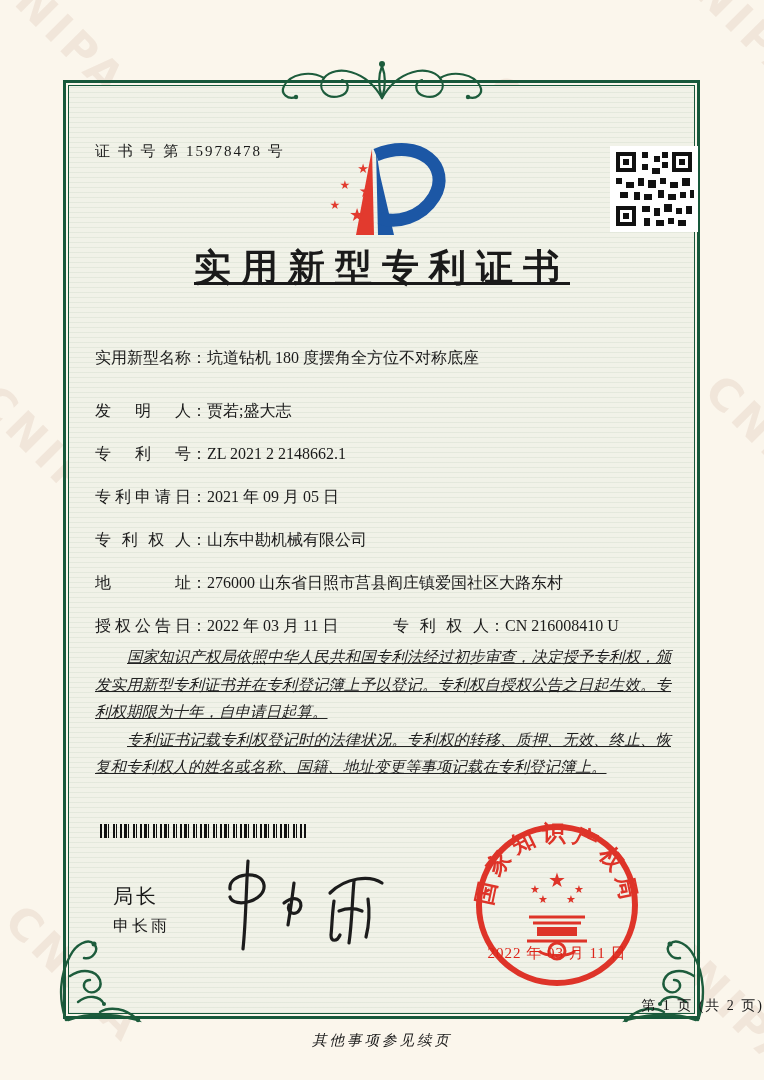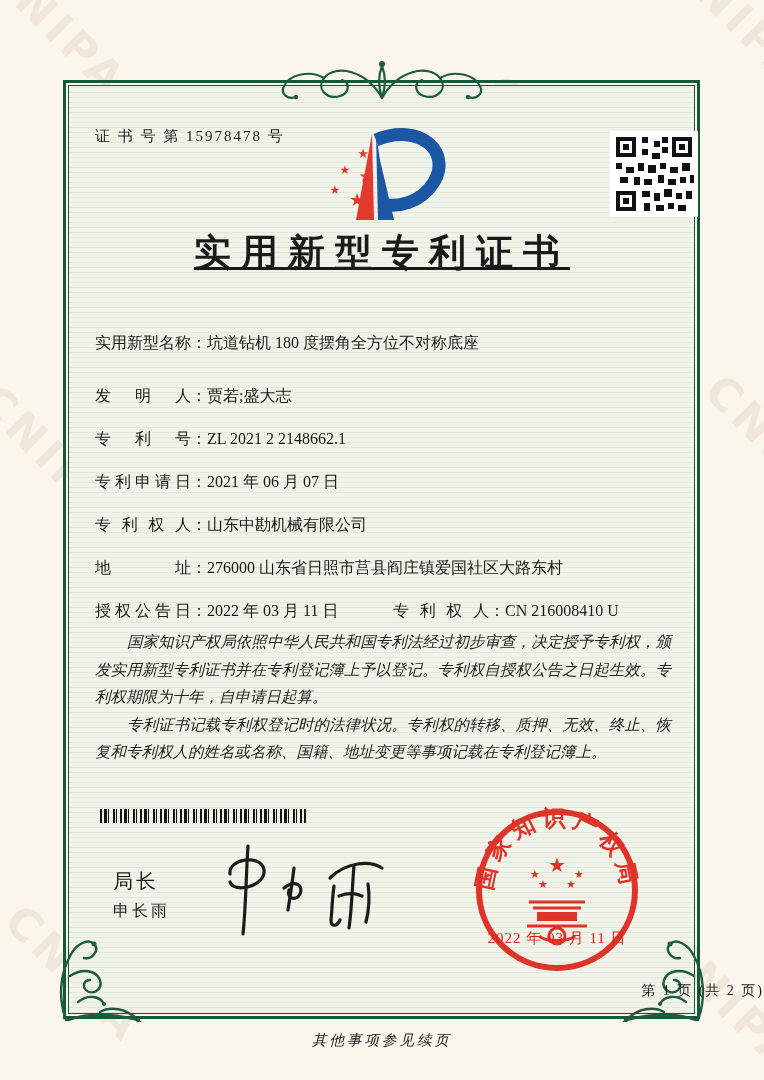--- a/index.html
+++ b/index.html
@@ -35,21 +35,21 @@
     position:absolute; left:2px; top:2px; right:2px; bottom:2px;
     border:1px solid #17583b;
     background:
       repeating-linear-gradient(0deg,
         rgba(110,150,115,0.10) 0px, rgba(110,150,115,0.10) 1px,
         transparent 1px, transparent 5px),
       #f1f2e8;
   }
   .ornament { position:absolute; z-index:4; pointer-events:none; }
   
-  .content { position:absolute; inset:0; z-index:5; }
+  .content { position:absolute; inset:0; z-index:5;margin-top:15px; }
   .cert-no {
     position:absolute; left:95px; top:127px;
     font-size:15px; letter-spacing:2px;
   }
   .logo { position:absolute; left:316px; top:120px; }
   .qr { position:absolute; left:610px; top:131px; }
   .title {
     position:absolute; left:0; top:228px; width:100%;
     text-align:center; font-size:37px; font-weight:bold;
     letter-spacing:10px;
@@ -62,21 +62,21 @@
     display:inline-block; width:96px;
     text-align:justify; text-align-last:justify;
     vertical-align:top;
   }
   .colon { display:inline-block; width:16px; }
   .pair { display:inline-block; }
   .pair.w { width:298px; }
   .paras {
     position:absolute; left:95px; top:628px; width:576px;
     font-size:15.5px; line-height:27.5px;
-    font-style:italic; color:#222; text-align:justify;
+    font-style:italic; color:#222; text-align:justify;text-decoration:underline;
   }
   .paras p { text-indent:32px; }
   .barcode {
     position:absolute; left:100px; top:809px; width:206px; height:14px;
     background:repeating-linear-gradient(90deg,
       #111 0 2px, transparent 2px 4px,
       #111 4px 7px, transparent 7px 8px,
       #111 8px 9px, transparent 9px 13px,
       #111 13px 15px, transparent 15px 16px,
       #111 16px 17px, transparent 17px 20px);
@@ -231,21 +231,21 @@
       <rect x="13" y="67" width="6" height="6"></rect>
     </g>
   </svg>
 
   <div class="title">实用新型专利证书</div>
 
   <div class="fields" id="fields">
       <div class="field-row first"><span class="pair"><span class="lbl">实用新型名称</span><span class="colon">：</span><span class="val">坑道钻机 180 度摆角全方位不对称底座</span></span></div>
       <div class="field-row"><span class="pair"><span class="lbl">发明人</span><span class="colon">：</span><span class="val">贾若;盛大志</span></span></div>
       <div class="field-row"><span class="pair"><span class="lbl">专利号</span><span class="colon">：</span><span class="val">ZL 2021 2 2148662.1</span></span></div>
-      <div class="field-row"><span class="pair"><span class="lbl">专利申请日</span><span class="colon">：</span><span class="val">2021 年 06 月 07 日</span></span></div>
+      <div class="field-row"><span class="pair"><span class="lbl">专利申请日</span><span class="colon">：</span><span class="val">2021 年 09 月 05 日</span></span></div>
       <div class="field-row"><span class="pair"><span class="lbl">专利权人</span><span class="colon">：</span><span class="val">山东中勘机械有限公司</span></span></div>
       <div class="field-row"><span class="pair"><span class="lbl">地址</span><span class="colon">：</span><span class="val">276000 山东省日照市莒县阎庄镇爱国社区大路东村</span></span></div>
       <div class="field-row"><span class="pair w"><span class="lbl">授权公告日</span><span class="colon">：</span><span class="val">2022 年 03 月 11 日</span></span><span class="pair"><span class="lbl">专利权人</span><span class="colon">：</span><span class="val">CN 216008410 U</span></span></div>
     </div>
 
   <div class="paras" id="paras">
       <p>国家知识产权局依照中华人民共和国专利法经过初步审查，决定授予专利权，颁发实用新型专利证书并在专利登记簿上予以登记。专利权自授权公告之日起生效。专利权期限为十年，自申请日起算。</p>
       <p>专利证书记载专利权登记时的法律状况。专利权的转移、质押、无效、终止、恢复和专利权人的姓名或名称、国籍、地址变更等事项记载在专利登记簿上。</p>
     </div>
 

